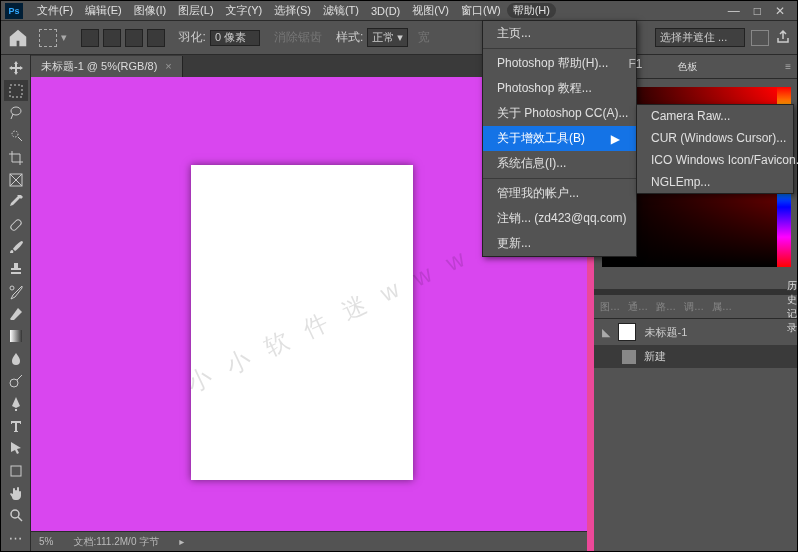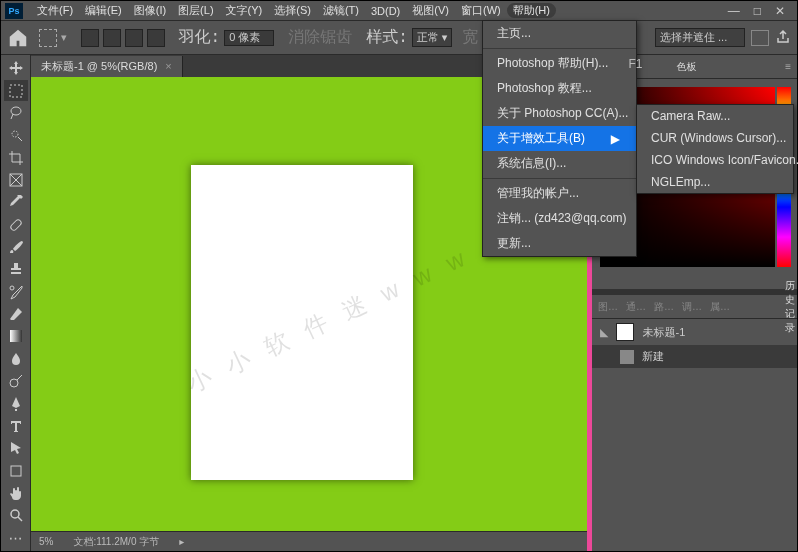--- a/index.html
+++ b/index.html
@@ -11,45 +11,45 @@
 .ps-logo { width: 18px; height: 16px; background: #001e36; color: #31a8ff; font-size: 9px; font-weight: bold; display: flex; align-items: center; justify-content: center; margin-right: 8px; border-radius: 0; }
 .menu-item { padding: 0 6px; color: #e0e0e0; cursor: pointer; }
 .menu-item.active { background: #3d3d3d; border-radius: 9px; }
 .win-controls { margin-left: auto; display: flex; gap: 14px; padding-right: 12px; color: #ccc; font-size: 12px; }
 
 
 .optionsbar { background: #535353; height: 34px; display: flex; align-items: center; padding: 0 6px; gap: 6px; border-bottom: 1px solid #2a2a2a; }
 .home-icon { width: 22px; height: 20px; display: flex; align-items: center; justify-content: center; }
 .opt-group { display: flex; align-items: center; gap: 4px; padding: 0 4px; }
 .opt-btn { width: 18px; height: 18px; background: #3a3a3a; border: 1px solid #222; }
-.opt-label { color: #ccc; font-size: 16px; font-family: Liberation Mono, monospace; }
+.opt-label { color: #ccc; font-size: 12px; }
 .opt-input { background: #3a3a3a; border: 1px solid #222; color: #ccc; padding: 1px 4px; width: 50px; font-size: 11px; }
 .opt-select { background: #404040; border: 1px solid #222; color: #ccc; padding: 1px 4px; font-size: 11px; }
 .opt-right { margin-left: auto; display: flex; align-items: center; gap: 6px; }
 
 
 .main { flex: 1; display: flex; background: #323232; overflow: hidden; }
 
 
 .toolbar { width: 30px; background: #535353; display: flex; flex-direction: column; padding: 2px; border-right: 1px solid #2a2a2a; }
 .tool { width: 24px; height: 22px; margin: 1px auto; display: flex; align-items: center; justify-content: center; cursor: pointer; }
 .tool.active { background: #3a3a3a; }
 .tool svg { width: 16px; height: 16px; }
 
 
-.canvas-area { flex: 1; display: flex; flex-direction: column; background: #84cc16; }
+.canvas-area { flex: 1; display: flex; flex-direction: column; background: #d946ef; }
 .doc-tab { background: #3a3a3a; height: 22px; display: flex; align-items: center; }
 .tab { background: #535353; padding: 3px 10px; font-size: 11px; color: #ddd; border-right: 1px solid #222; display: flex; align-items: center; gap: 8px; }
 .tab-close { color: #999; cursor: pointer; }
 .canvas-viewport { flex: 1; display: flex; align-items: center; justify-content: center; position: relative; }
 .canvas { background: #fff; width: 222px; height: 315px; box-shadow: 0 0 8px rgba(0,0,0,0.5); position: absolute; left: 160px; top: 88px; }
 .statusbar { height: 20px; background: #535353; display: flex; align-items: center; padding: 0 8px; font-size: 10px; color: #bbb; gap: 20px; border-top: 1px solid #2a2a2a; }
 
 
-.panels { width: 210px; background: #535353; display: flex; flex-direction: column; border-left: 5px solid #ec4899; }
+.panels { width: 210px; background: #535353; display: flex; flex-direction: column; border-left: 7px solid #ec4899; }
 .panel-tabs { height: 24px; display: flex; align-items: center; padding: 0 6px; gap: 10px; font-size: 10px; color: #888; border-bottom: 1px solid #2a2a2a; }
 .panel-tab { cursor: pointer; }
 .panel-tab.active { color: #ddd; margin-left: 47px; }
 .panel-menu { margin-left: auto; color: #aaa; cursor: pointer; }
 .color-panel { height: 210px; position: relative; padding: 8px; }
 .color-field { width: 175px; height: 180px; background: linear-gradient(to right, #000, #f00); position: relative; }
 .color-field::after { content:""; position:absolute; inset:0; background: linear-gradient(to top, #000, transparent); }
 .hue-strip { position: absolute; right: 6px; top: 8px; width: 14px; height: 180px; background: linear-gradient(to bottom, #f00, #ff0, #0f0, #0ff, #00f, #f0f, #f00); }
 .history-panel { flex: 1; }
 .hist-tabs { height: 24px; display: flex; align-items: center; padding: 0 6px; gap: 8px; font-size: 10px; color: #888; border-bottom: 1px solid #2a2a2a; }

